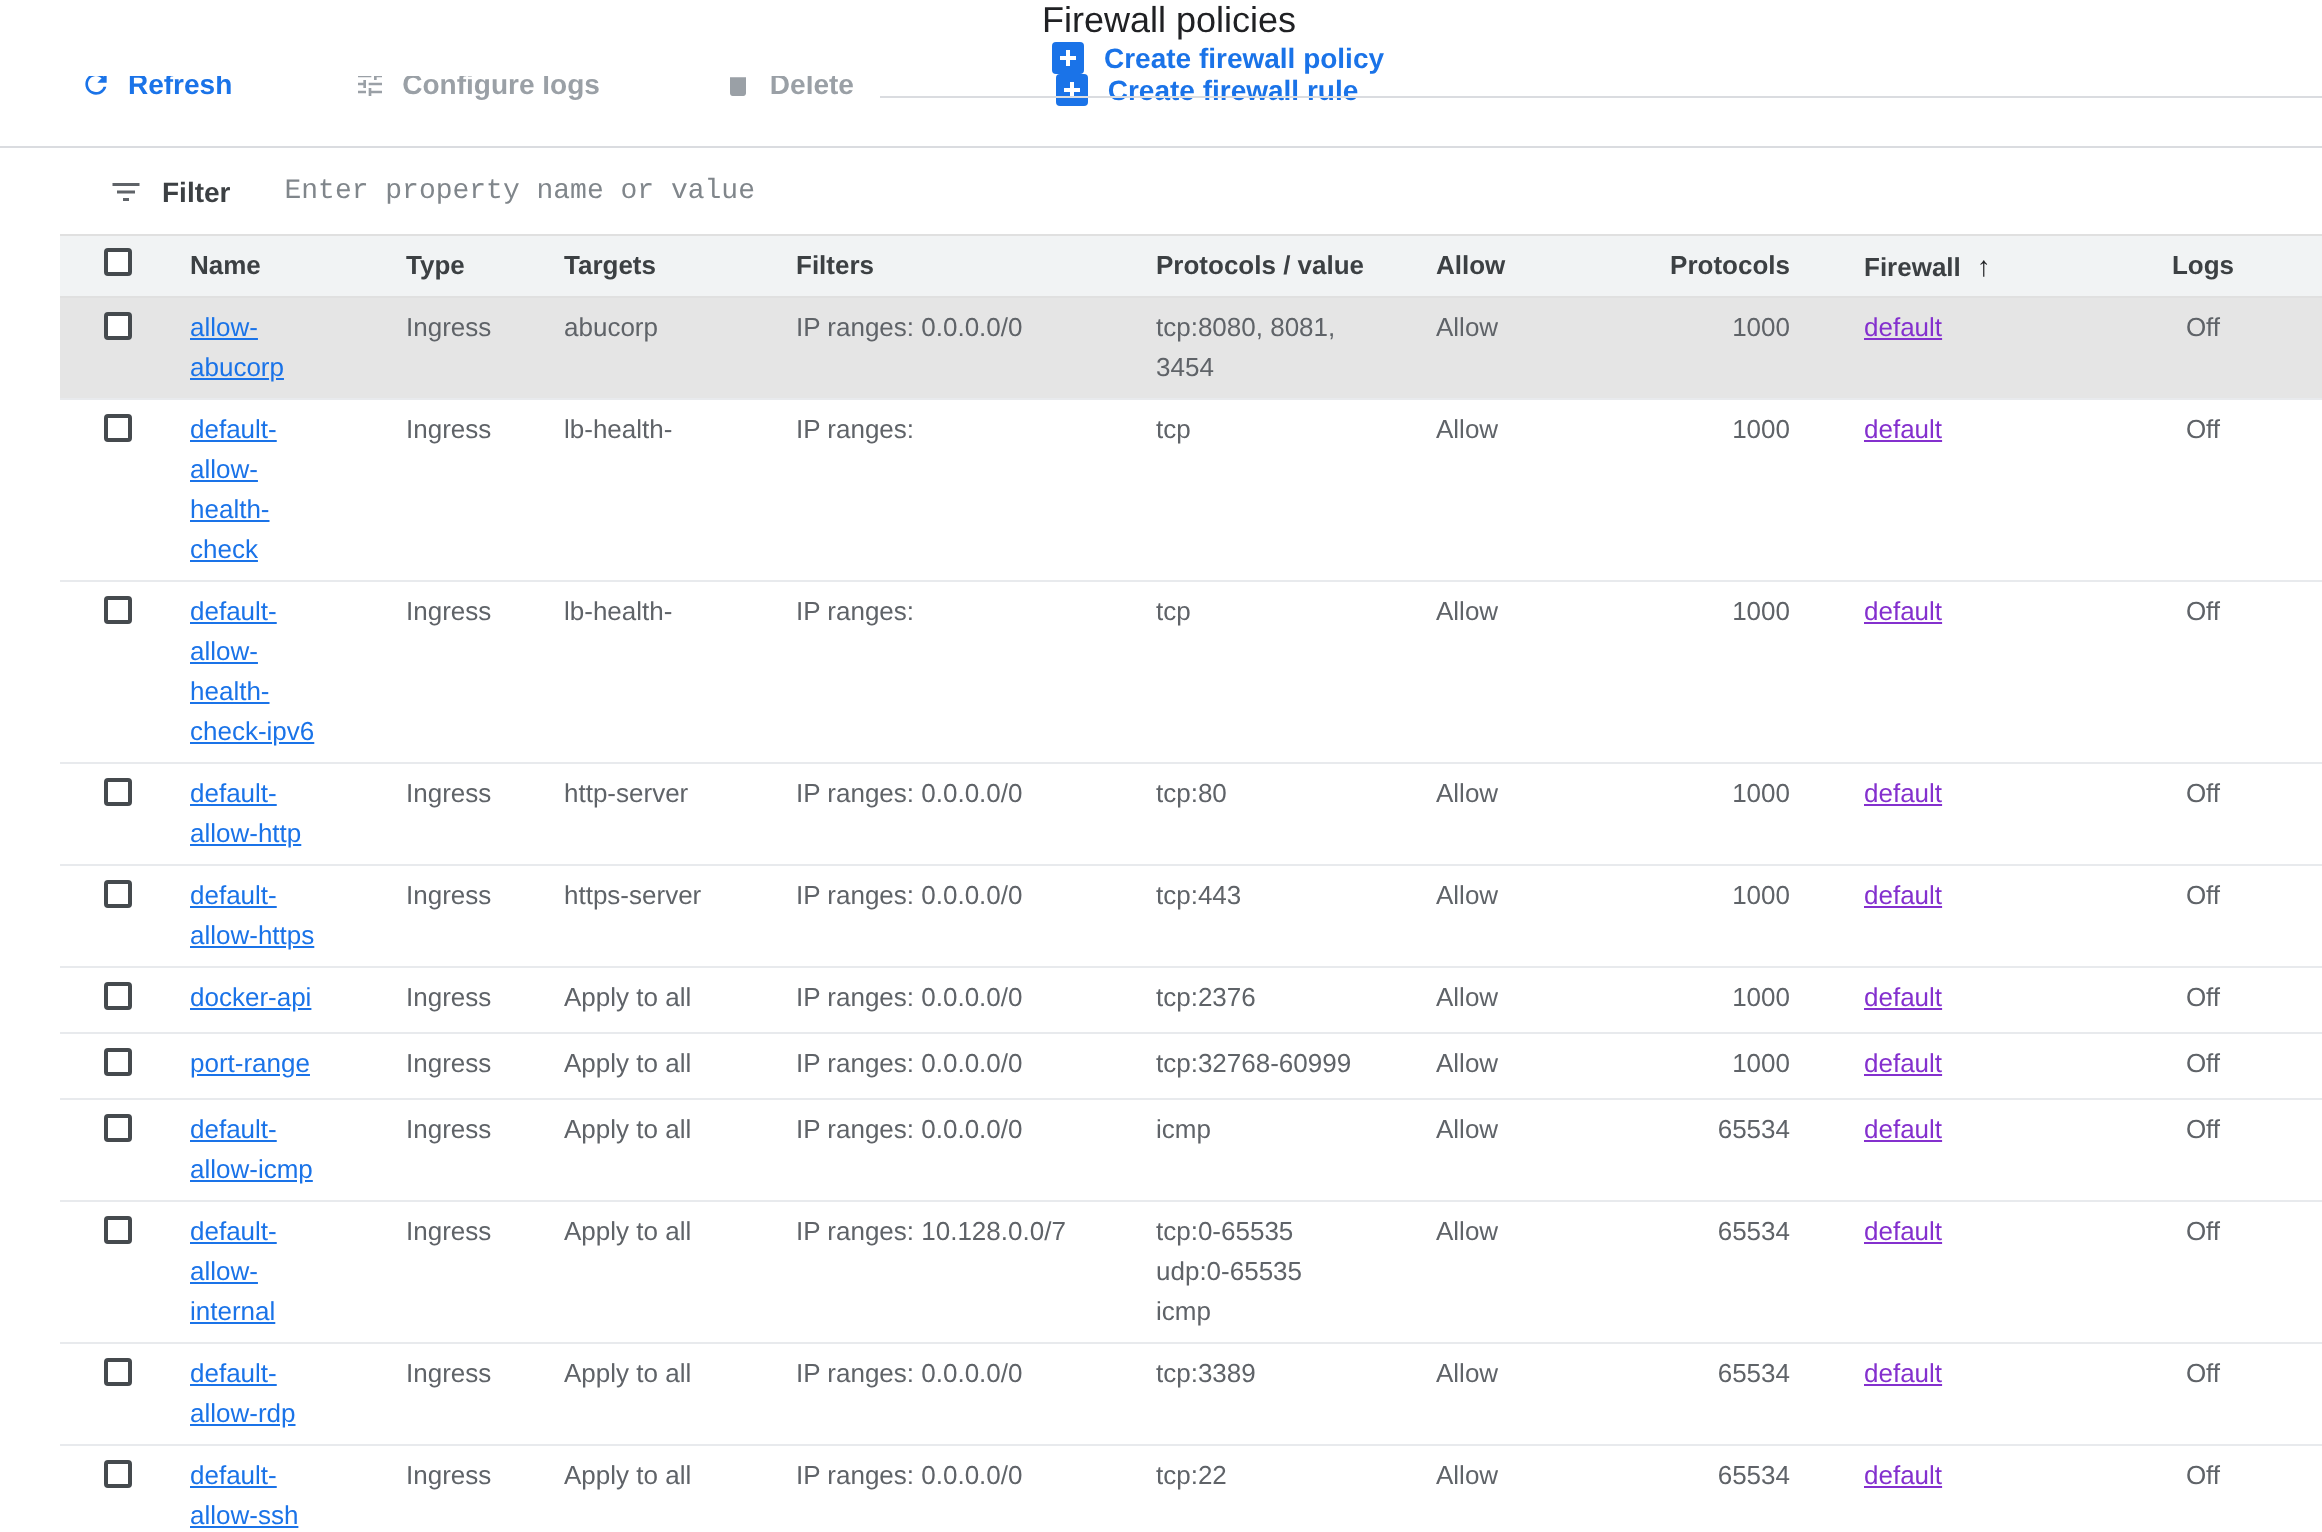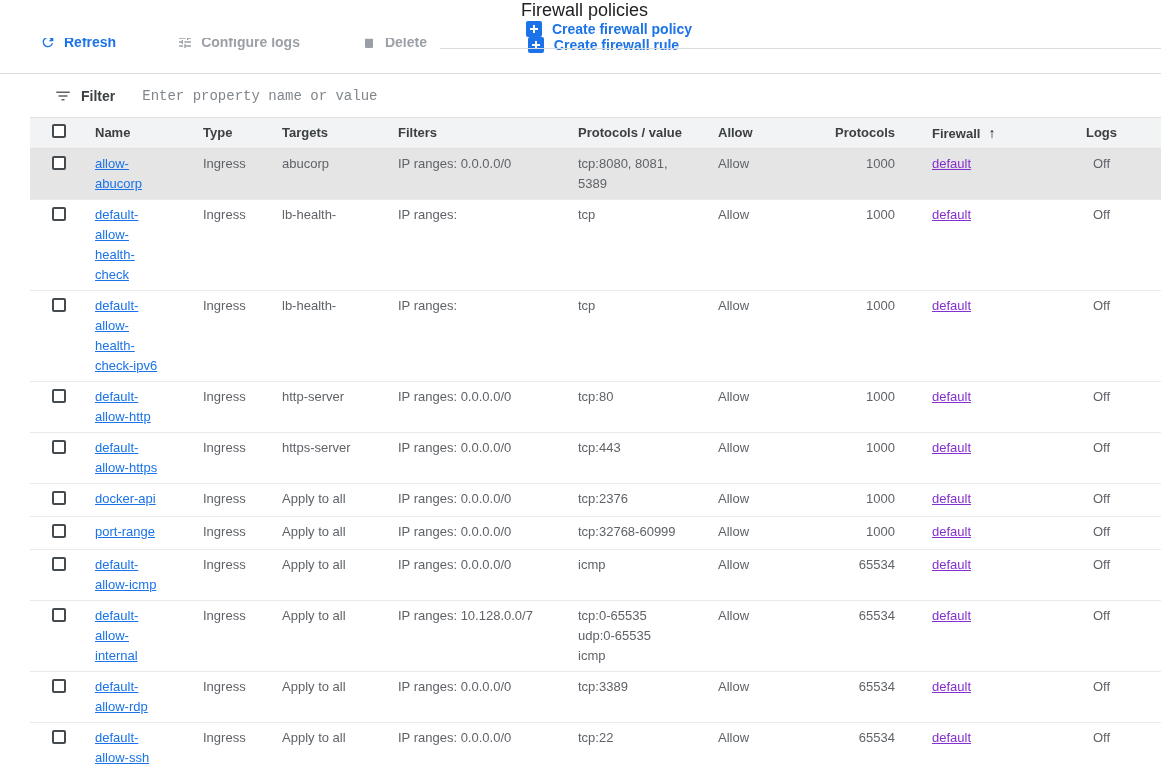--- a/index.html
+++ b/index.html
@@ -169,21 +169,21 @@
       <th class="c-logs">Logs</th>
     </tr>
   </thead>
   <tbody>
       <tr class="highlighted">
     <td class="c-check"><span class="checkbox"></span></td>
     <td class="c-name"><a class="name-link">allow-abucorp</a></td>
     <td class="c-type"><span class="cell-type">Ingress</span></td>
     <td class="c-targets"><span class="cell-targets">abucorp</span></td>
     <td class="c-filters"><span class="cell-filters">IP ranges: 0.0.0.0/0</span></td>
-    <td class="c-protocols"><span class="cell-protocols">tcp:8080, 8081, 5389</span></td>
+    <td class="c-protocols"><span class="cell-protocols">tcp:8080, 8081, 3454</span></td>
     <td class="c-action"><span class="cell-action">Allow</span></td>
     <td class="c-priority"><span class="cell-priority">1000</span></td>
     <td class="c-network"><a class="net-link">default</a></td>
     <td class="c-logs"><span class="cell-logs">Off</span></td>
   </tr>
       <tr>
     <td class="c-check"><span class="checkbox"></span></td>
     <td class="c-name"><a class="name-link">default-allow-health-check</a></td>
     <td class="c-type"><span class="cell-type">Ingress</span></td>
     <td class="c-targets"><span class="cell-targets">lb-health-</span></td>

